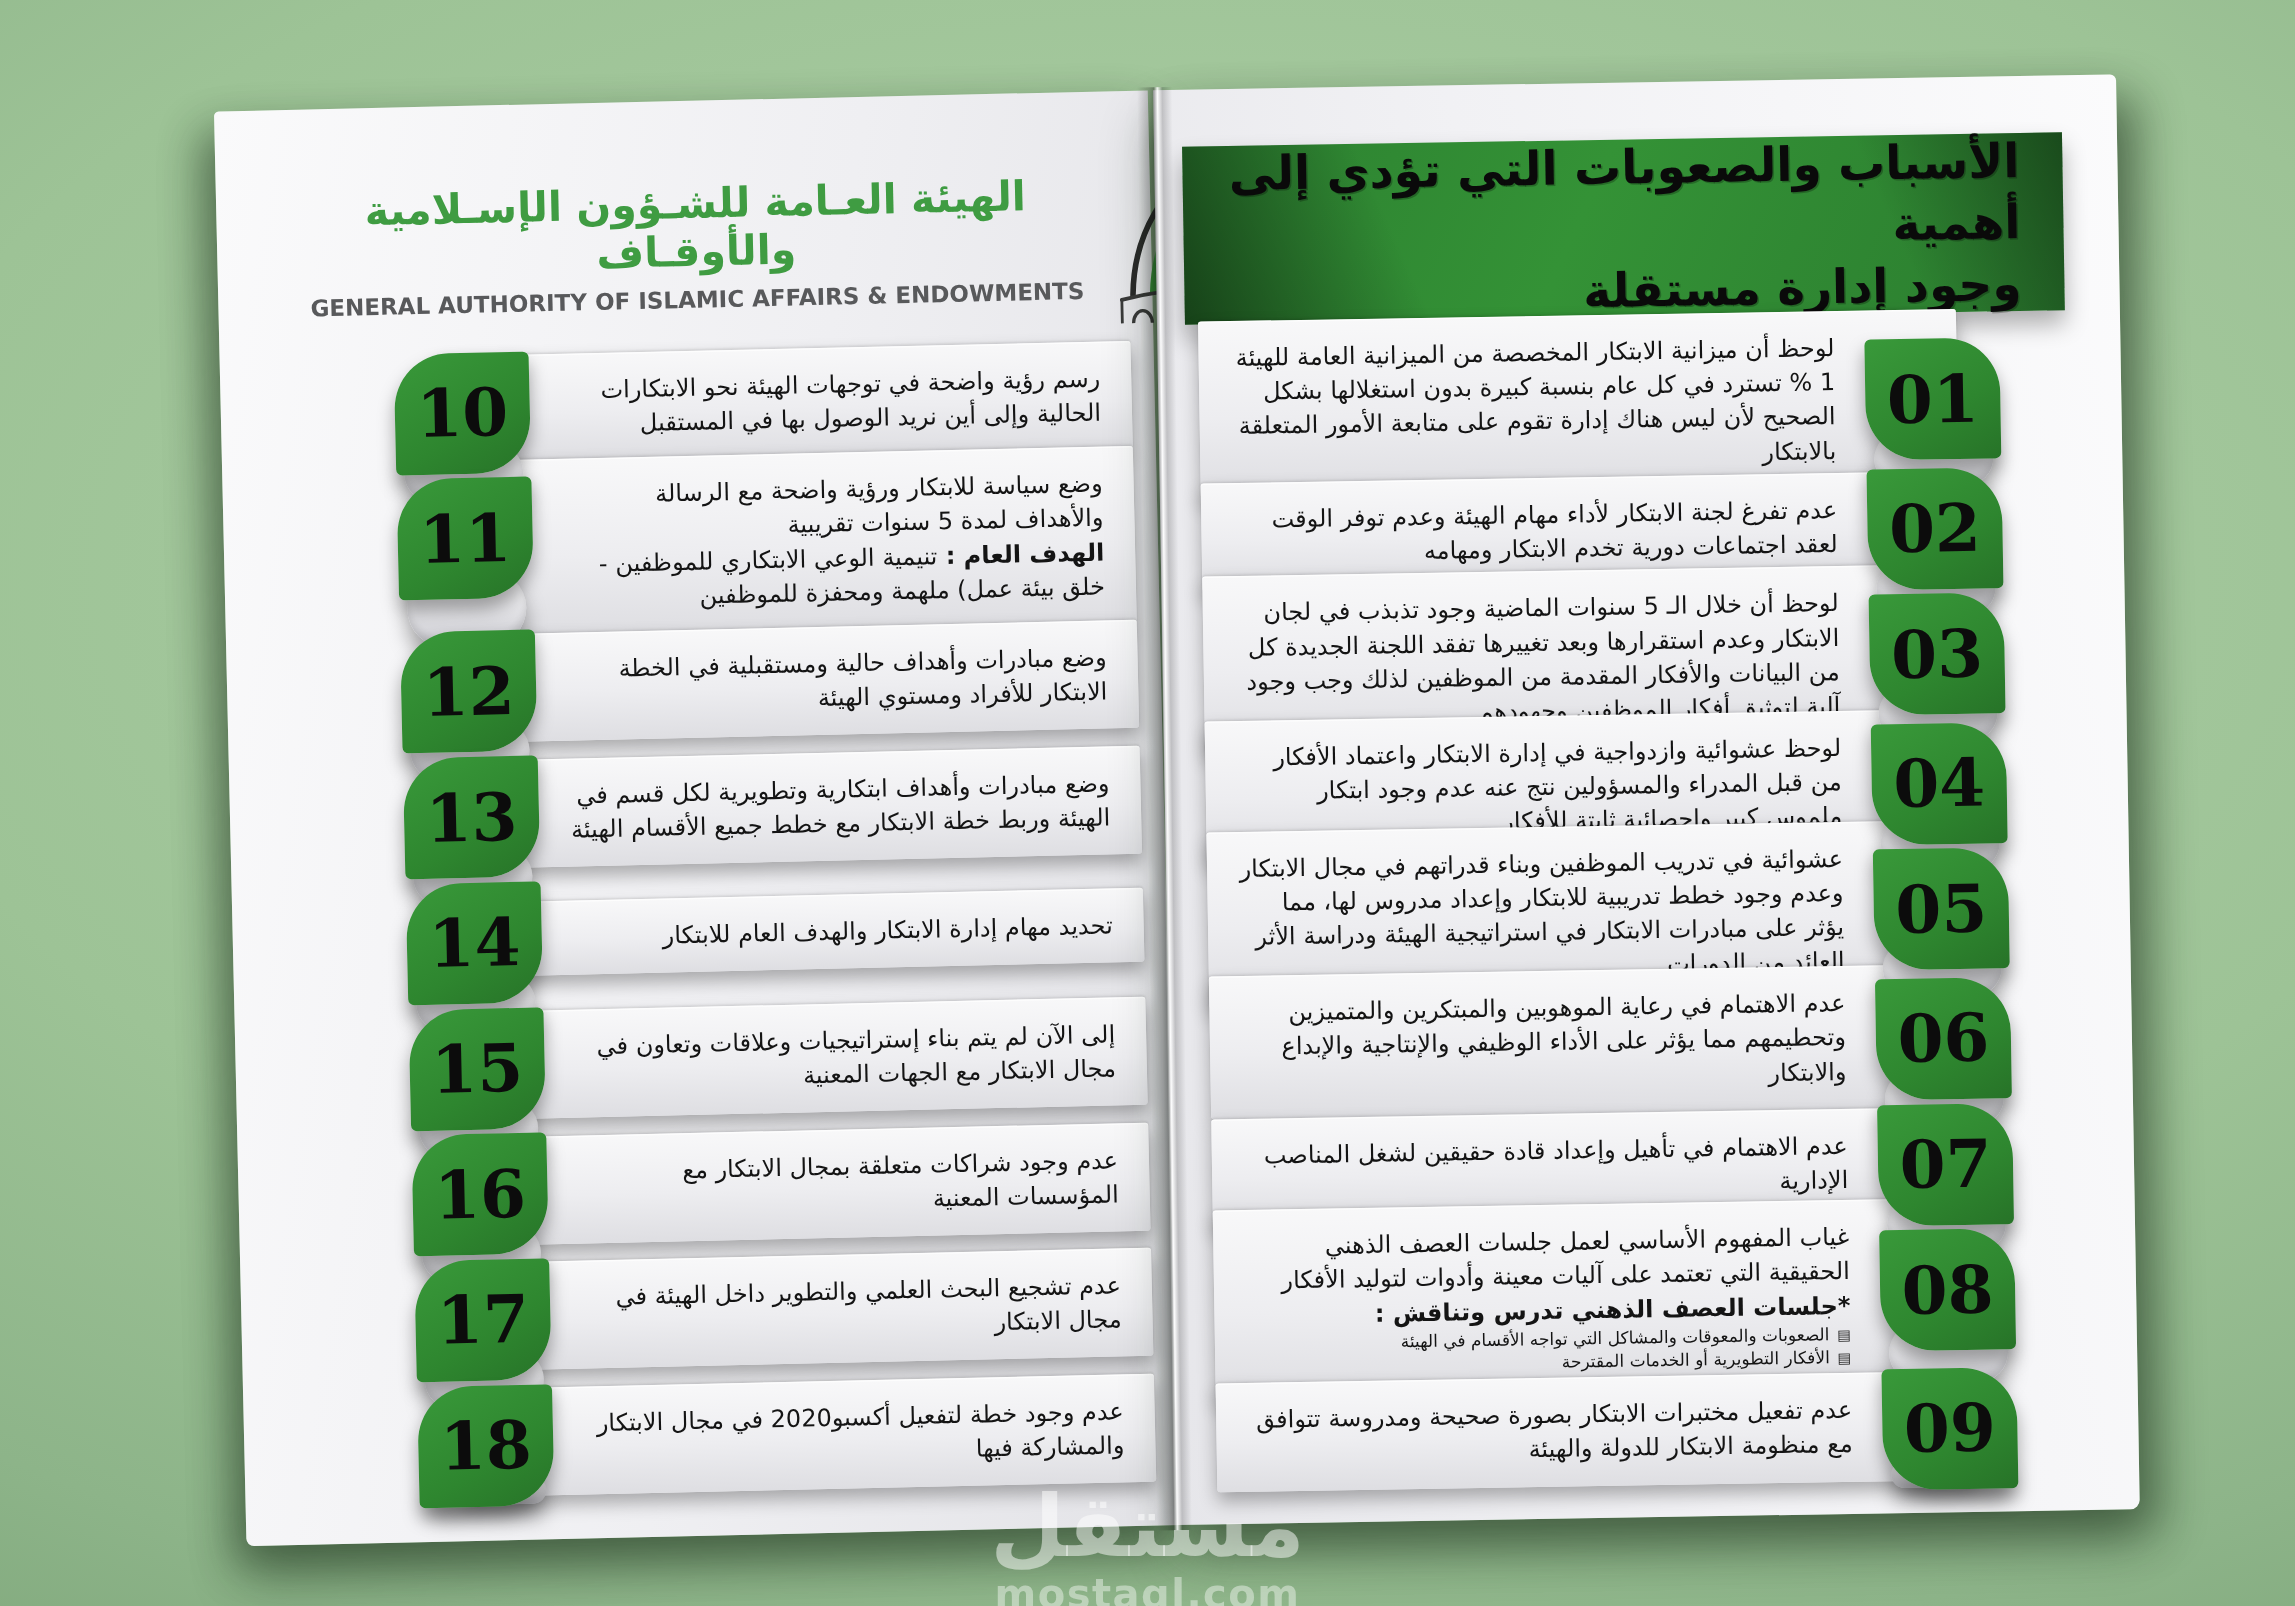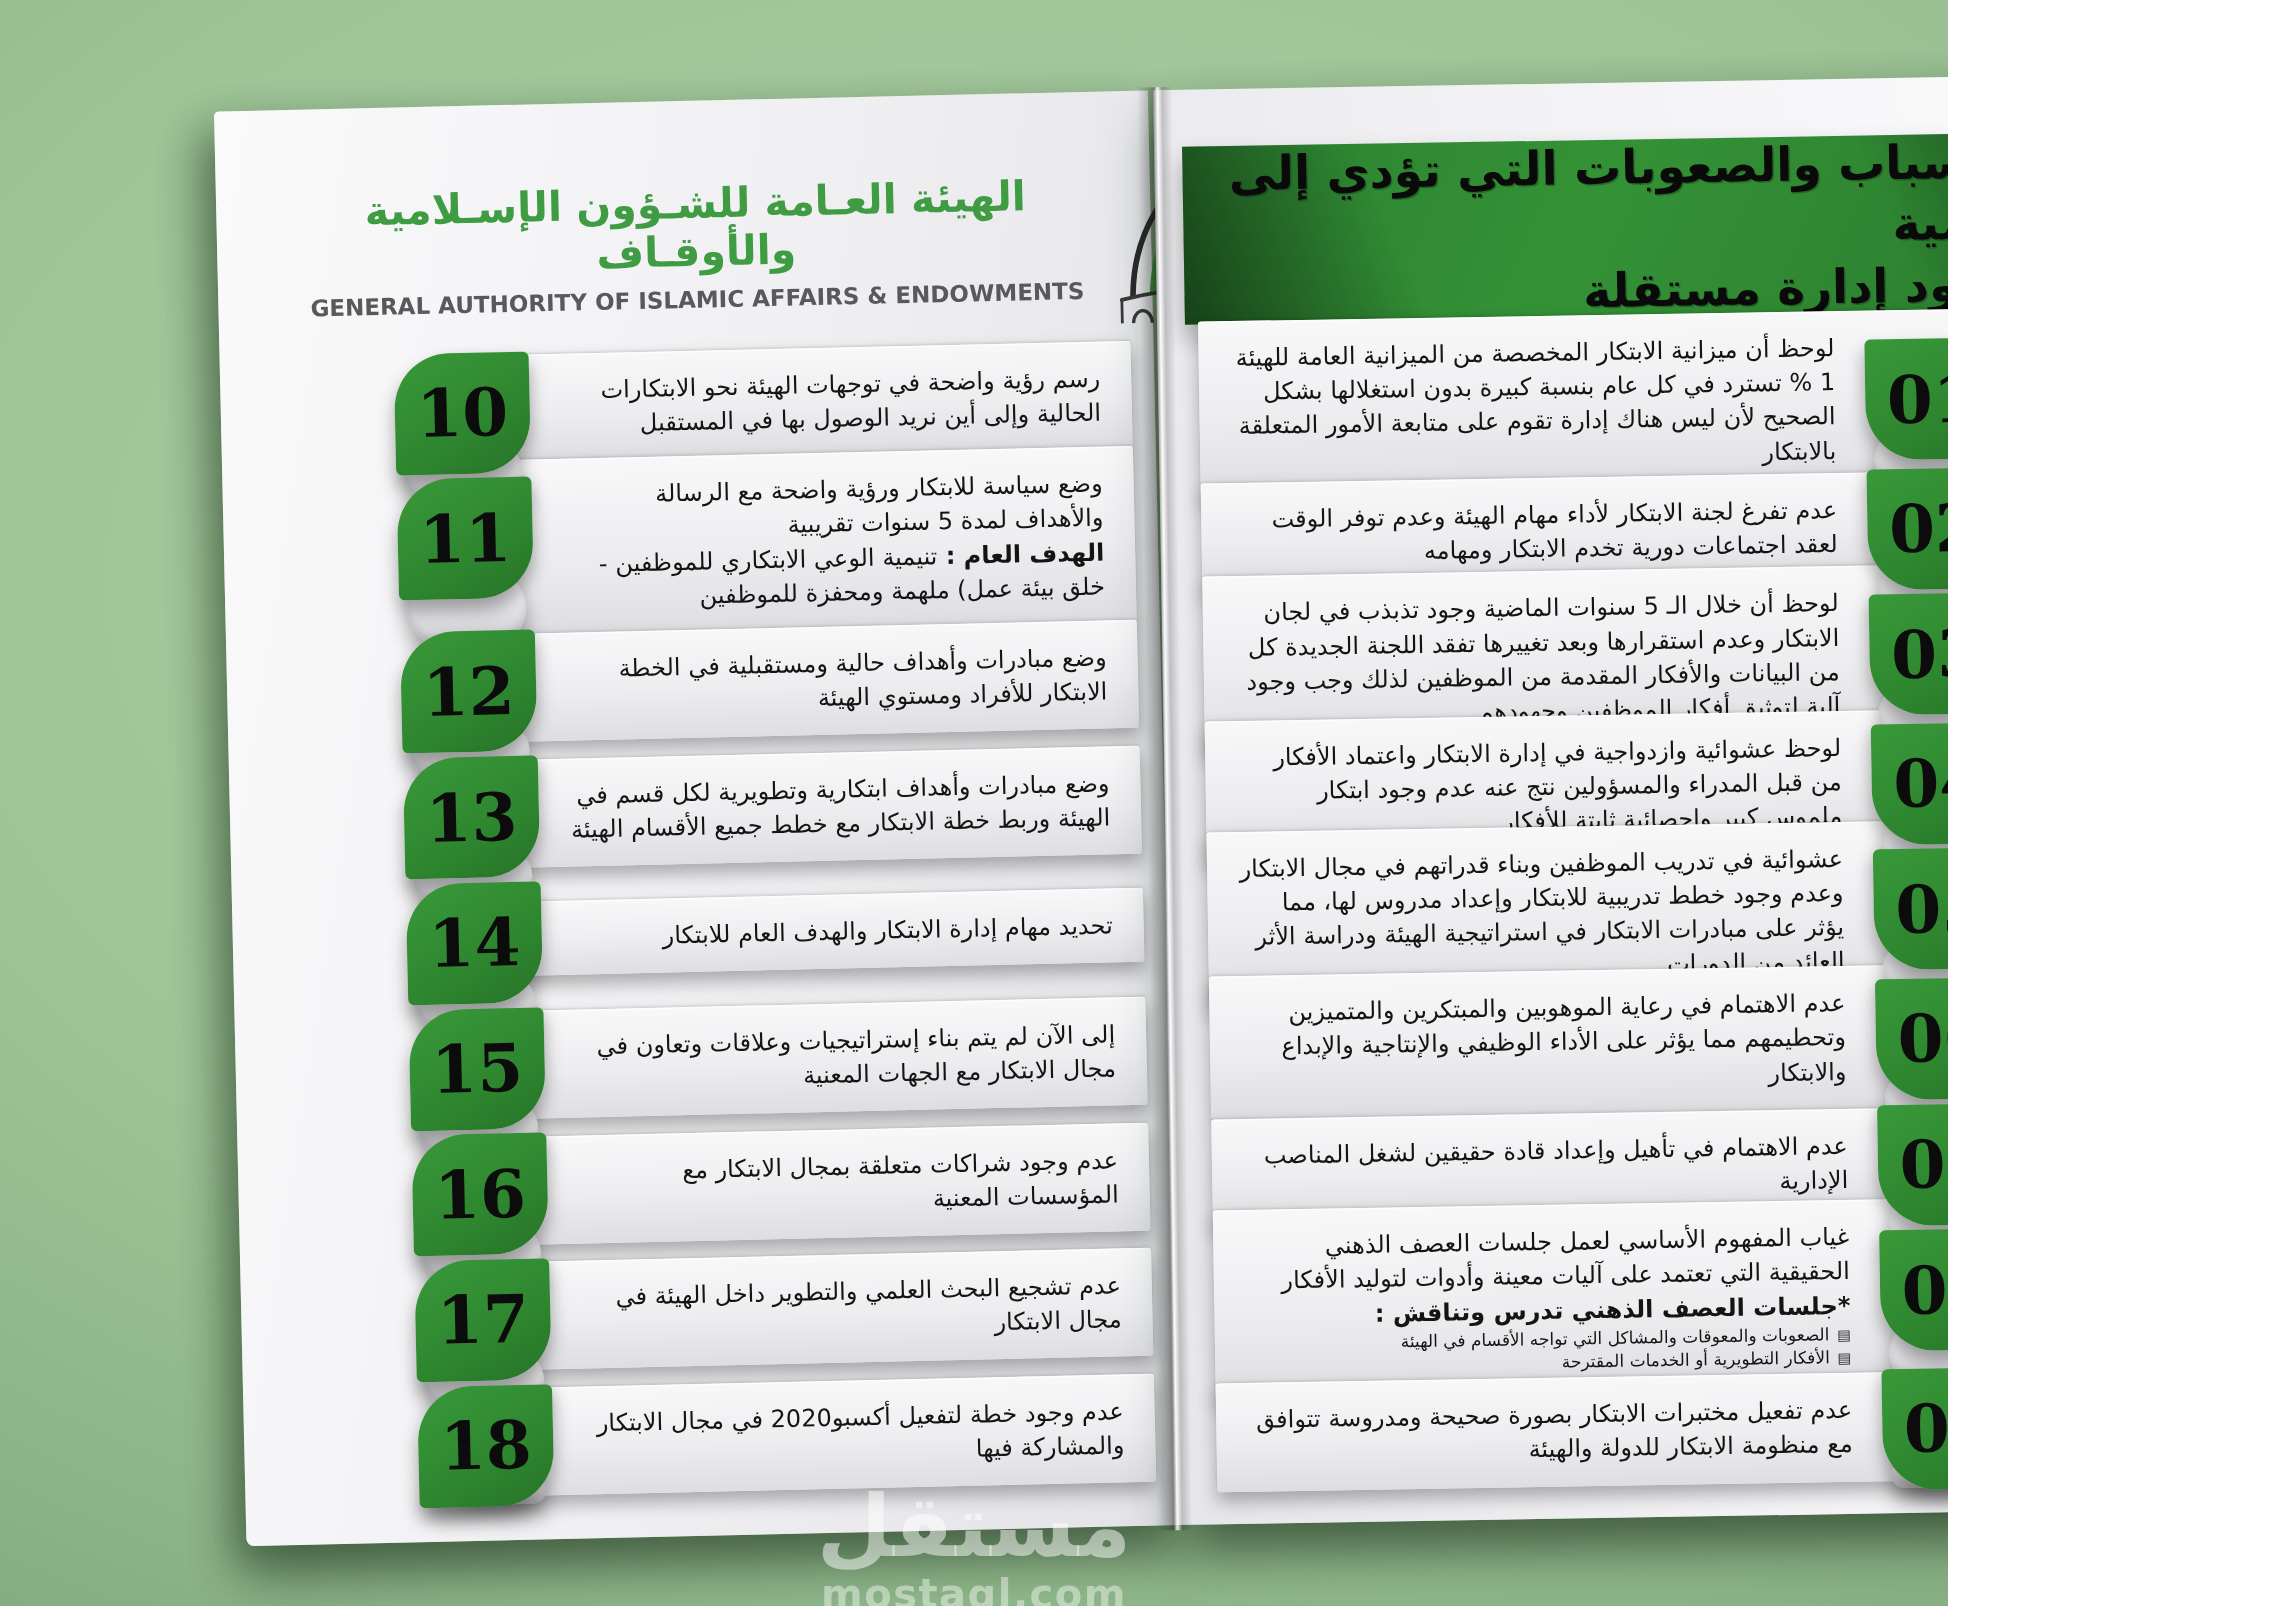--- a/index.html
+++ b/index.html
@@ -1,17 +1,17 @@
 <!DOCTYPE html>
 <html lang="ar" style="font-size:12.2px"><head>
 <meta charset="utf-8">
 <style>
   html,body{margin:0;padding:0;}
   body{width:2295px;height:1607px;font-family:"DejaVu Sans",sans-serif;}
-  .stage{position:relative;width:1948px;height:1607px;overflow:hidden;
+  .stage{position:relative;width:2295px;height:1607px;overflow:hidden;
     background:radial-gradient(120% 95% at 52% 36%, #aecfa7 0%, #9dc396 48%, #8db489 72%, #739c6e 100%);}
   
   .book{position:absolute;left:230px;top:90px;width:1898px;height:1435px;transform:rotate(-0.8deg);}
   .page{position:absolute;top:0;bottom:0;}
   .page-left{left:0;width:934px;transform:rotate(-0.5deg);transform-origin:right center;
     background:linear-gradient(100deg,#fafafb 0%,#efeff2 55%,#e3e3e7 100%);
     box-shadow:-13.8px 20px 42px rgba(20,40,20,0.40), 0 31px 54px rgba(20,40,20,0.35);
     border-radius:4.6px 0 0 7.7px;}
   .page-right{left:935px;width:963px;transform:rotate(-0.15deg);transform-origin:left center;
     background:linear-gradient(260deg,#fbfbfc 0%,#f1f1f4 55%,#e6e6ea 100%);

